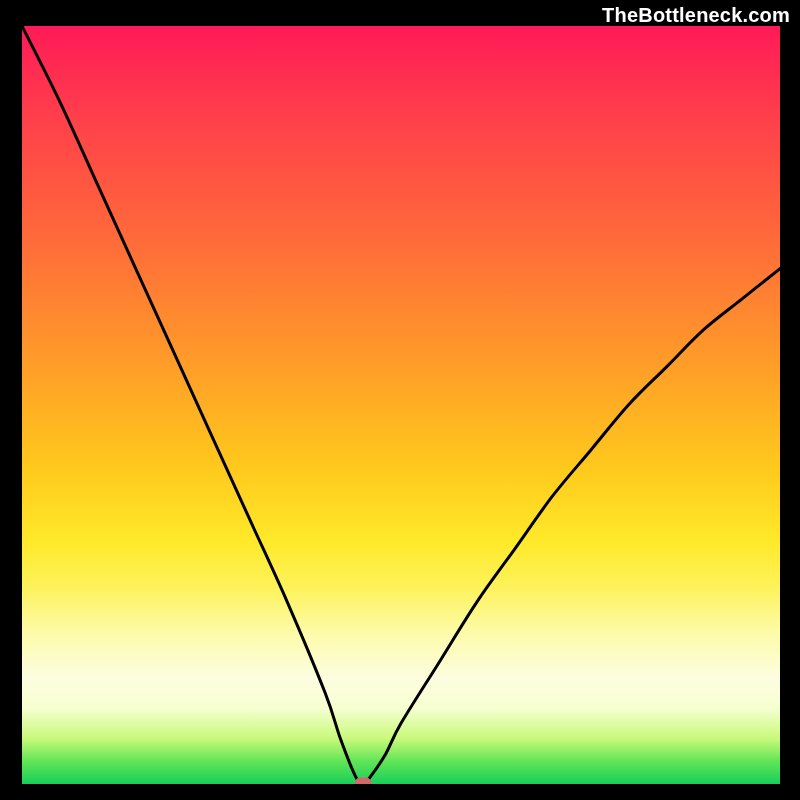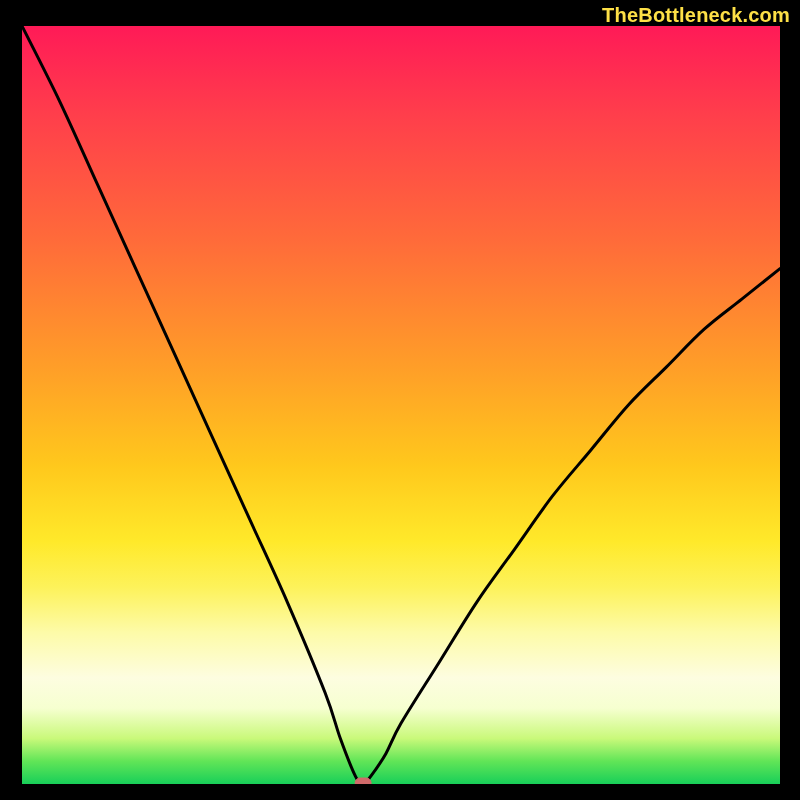--- a/index.html
+++ b/index.html
@@ -14,21 +14,21 @@
   .frame {
     position: relative;
     width: 800px;
     height: 800px;
     background: #000;
   }
   .watermark {
     position: absolute;
     top: 4px;
     right: 10px;
-    color: #fde047;
+    color: #ffffff;
     font-size: 20px;
     font-weight: 600;
     letter-spacing: 0.2px;
     z-index: 5;
     user-select: none;
   }
   .plot-area {
     position: absolute;
     left: 22px;
     top: 26px;

